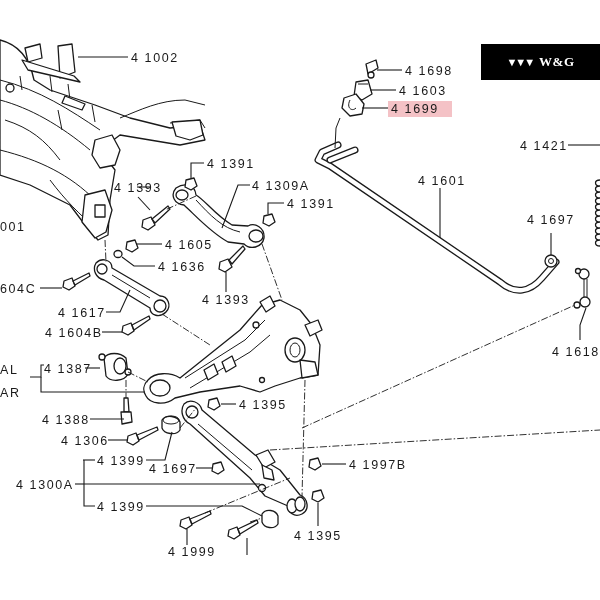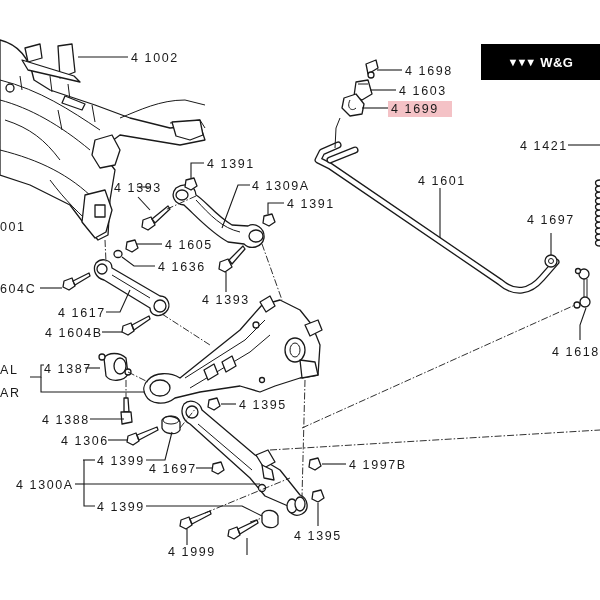--- a/index.html
+++ b/index.html
@@ -8,21 +8,21 @@
   #diagram { position:absolute; left:0; top:0; width:600px; height:600px; }
   .lbl { font-family:"Liberation Sans", sans-serif; font-size:12.5px; fill:#1a1a1a; letter-spacing:1.6px; }
   .part { fill:#ffffff; stroke:#1a1a1a; stroke-width:1.3; stroke-linejoin:round; }
   .thin { fill:none; stroke:#1a1a1a; stroke-width:1; }
   .lead { fill:none; stroke:#1a1a1a; stroke-width:1.1; }
   .dash { fill:none; stroke:#1a1a1a; stroke-width:0.9; stroke-dasharray:7 2 1.5 2; }
   .bar { fill:none; stroke:#1a1a1a; stroke-width:7; stroke-linecap:round; stroke-linejoin:round; }
   .barin { fill:none; stroke:#ffffff; stroke-width:4.4; stroke-linecap:round; stroke-linejoin:round; }
   .brand { position:absolute; left:481px; top:44px; width:119px; height:36px; background:#000;
            color:#fff; display:flex; align-items:center; justify-content:center; gap:6px; }
-  .brand-text { font-family:Liberation Sans, sans-serif; font-weight:bold; font-size:13px; letter-spacing:0.5px; }
+  .brand-text { font-family:Liberation Serif, serif; font-weight:bold; font-size:13px; letter-spacing:0.5px; }
   .brand-logo { font-size:11px; letter-spacing:-2px; font-weight:bold; }
 </style>
 </head>
 <body>
 
 <svg id="diagram" viewBox="0 0 600 600" xmlns="http://www.w3.org/2000/svg">
 
   <g>
     <path class="part" d="M0,40 C20,45 30,60 34,80 L50,90 L95,105 L130,118 L170,128 L200,125 L205,140 L180,145 L150,140 L120,135 L100,150 L115,170 L110,200 L108,235 L98,240 L85,225 L70,205 L50,195 L30,185 L0,175 Z"></path>
     <path class="thin" d="M0,80 C40,90 70,110 100,130"></path>

